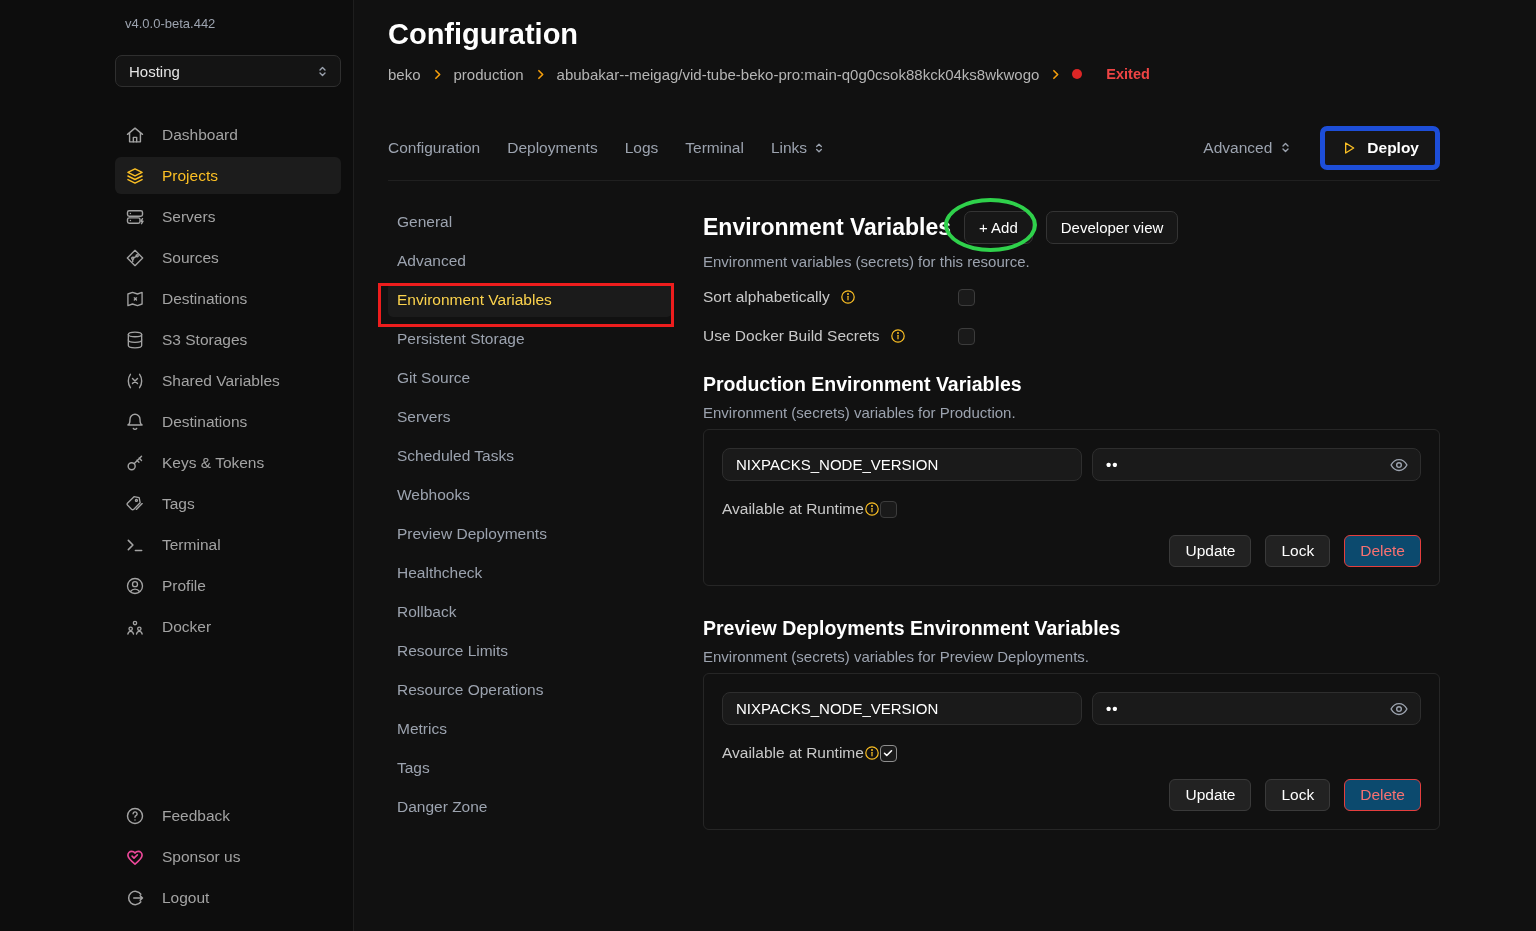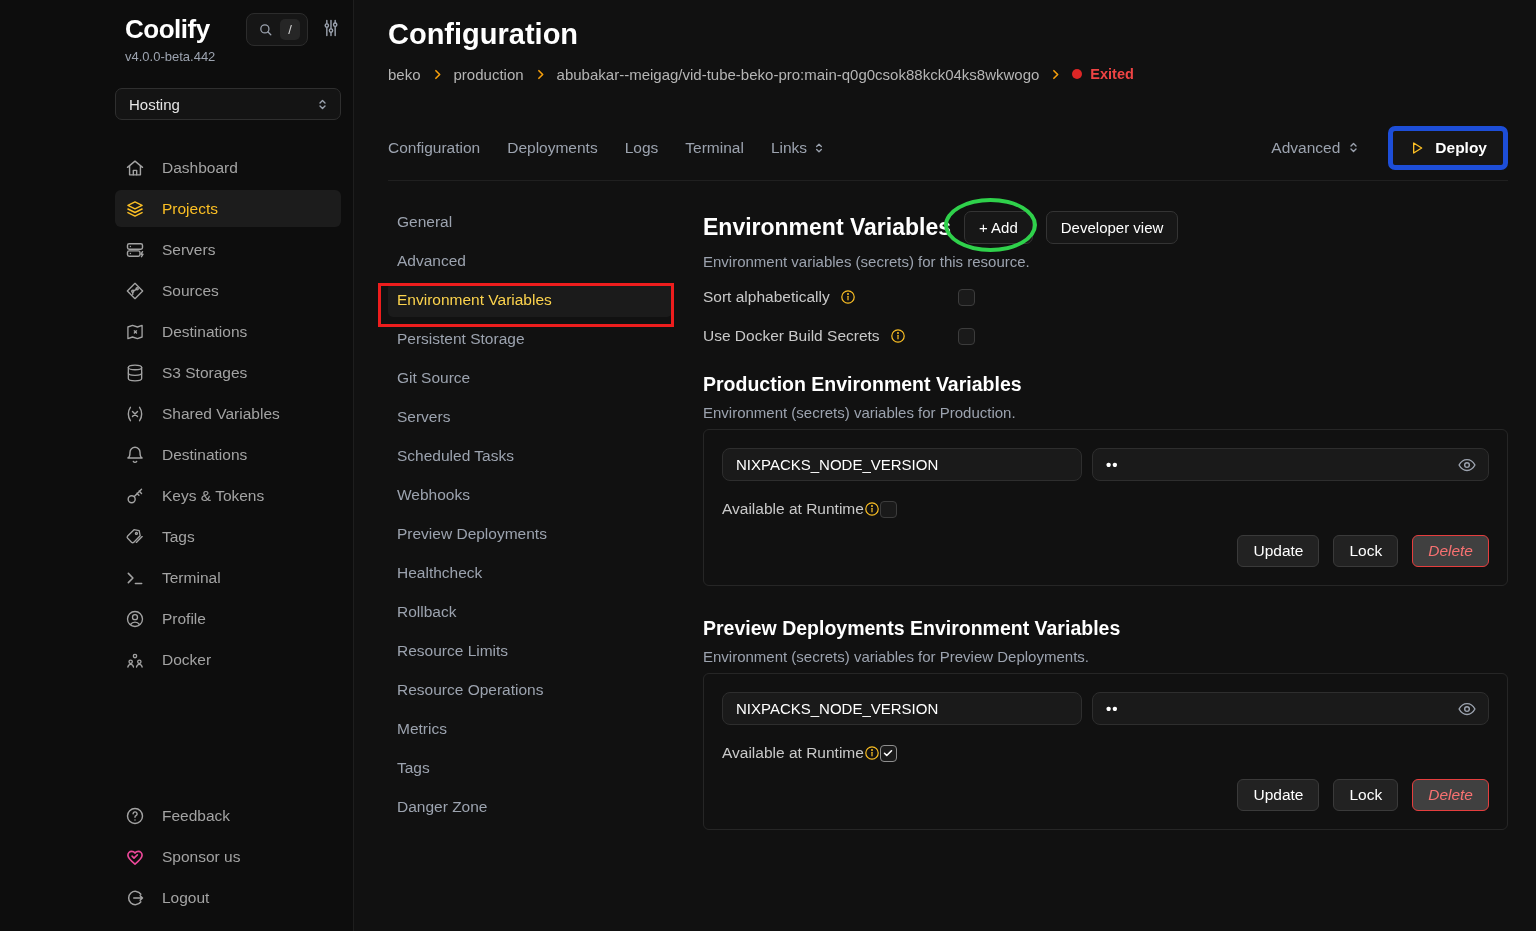--- a/index.html
+++ b/index.html
@@ -34,26 +34,26 @@
   .nav-item { display:flex; align-items:center; gap:17px; height:37px;
     margin-bottom:4px; padding:0 10px; border-radius:6px; cursor:pointer;
     color:#a3a3a3; font-size:15.5px; }
   .nav-item svg { width:20px; height:20px; flex:none; }
   .nav-item.active { background:#1c1c1c; color:#fbbf24; }
   .nav-footer { margin-top:auto; }
   .pink { color:#ec4899 !important; }
 
   
   .main { position:absolute; left:354px; top:0; width:1182px; height:823px;
-    padding:18px 28px 0 34px; }
+    padding:18px 96px 0 34px; }
   .page-title { font-size:29px; font-weight:700; line-height:32px; }
   .breadcrumb { display:flex; align-items:center; gap:10px; margin-top:15px;
     font-size:15px; color:#b5b5b5; height:18px; }
   .crumb-sep svg { width:13px; height:13px; color:#f59e0b; display:block; }
-  .status { display:flex; align-items:center; gap:8px; }
+  .status { display:flex; align-items:center; gap:24px; }
   .status-dot { width:10px; height:10px; border-radius:50%; background:#dc2626; }
   .status-label { color:#ef4444; font-weight:700; font-size:14.5px; }
 
   .tabs-row { display:flex; align-items:center; margin-top:32px; height:66px;
     border-bottom:1px solid #202020; }
   .tab { color:#9ca3af; font-size:15.5px; margin-right:27px; cursor:pointer;
     display:flex; align-items:center; gap:5px; }
   .tab svg { width:14px; height:14px; }
   .advanced-select { margin-left:auto; display:flex; align-items:center; gap:6px;
     color:#9ca3af; font-size:15.5px; cursor:pointer; }
@@ -102,53 +102,35 @@
     font-size:15px; color:#fff; cursor:text; }
   .masked { font-weight:700; letter-spacing:1px; }
   .eye-btn { margin-left:auto; color:#9ca3af; cursor:pointer; display:flex; }
   .eye-btn svg { width:20px; height:20px; }
   .runtime-row { display:flex; align-items:center; margin-top:18px;
     height:20px; font-size:15.5px; color:#c9c9c9; }
   .card-actions { display:flex; justify-content:flex-end; gap:14px; margin-top:16px; }
   .action-btn { background:#222222; border:1px solid #3a3a3a; border-radius:6px;
     padding:6px 15px; font-size:15.5px; color:#fff; cursor:pointer;
     font-family:"Liberation Sans", sans-serif; }
-  .action-btn.danger { background:#404040; border:1px solid #e53e3e; color:#f87171;font-style:italic; }
+  .action-btn.danger { background:#0c4a6e; border:1px solid #e53e3e; color:#f87171; }
 
   
   .annot-red { position:absolute; left:378px; top:283px; width:296px; height:44px;
     border:3px solid #ee1d1d; pointer-events:none; z-index:20; }
   .annot-green { position:absolute; left:944px; top:198px; width:93px; height:54px;
     border:4px solid #2fd14b; border-radius:50%; pointer-events:none; z-index:20; }
 </style>
 </head>
 <body>
 
 <div class="page">
 
   <div class="sidebar">
     <div class="sidebar-inner">
-      <div class="side-head">
-        <div class="logo">Coolify</div>
-        <div class="search-pill">
-          <svg viewBox="0 0 24 24" fill="none" stroke="currentColor" stroke-width="2" stroke-linecap="round">
-              <circle cx="11" cy="11" r="6.5"></circle>
-              <path d="m16 16 4.5 4.5"></path>
-            </svg>
-          <span class="kbd">/</span>
-        </div>
-        <div class="sliders-btn">
-          <svg viewBox="0 0 24 24" fill="none" stroke="currentColor" stroke-width="1.7" stroke-linecap="round">
-              <path d="M7 3v18M12 3v18M17 3v18"></path>
-              <circle cx="7" cy="9" r="2" fill="#0d0d0d"></circle>
-              <circle cx="12" cy="15" r="2" fill="#0d0d0d"></circle>
-              <circle cx="17" cy="8" r="2" fill="#0d0d0d"></circle>
-            </svg>
-        </div>
-      </div>
       <div class="version">v4.0.0-beta.442</div>
 
       <div class="team-select">
         <span>Hosting</span>
         <svg viewBox="0 0 24 24" fill="none" stroke="currentColor" stroke-width="2.2" stroke-linecap="round" stroke-linejoin="round">
             <path d="m8 9.5 4-4 4 4"></path>
             <path d="m8 14.5 4 4 4-4"></path>
           </svg>
       </div>
 

